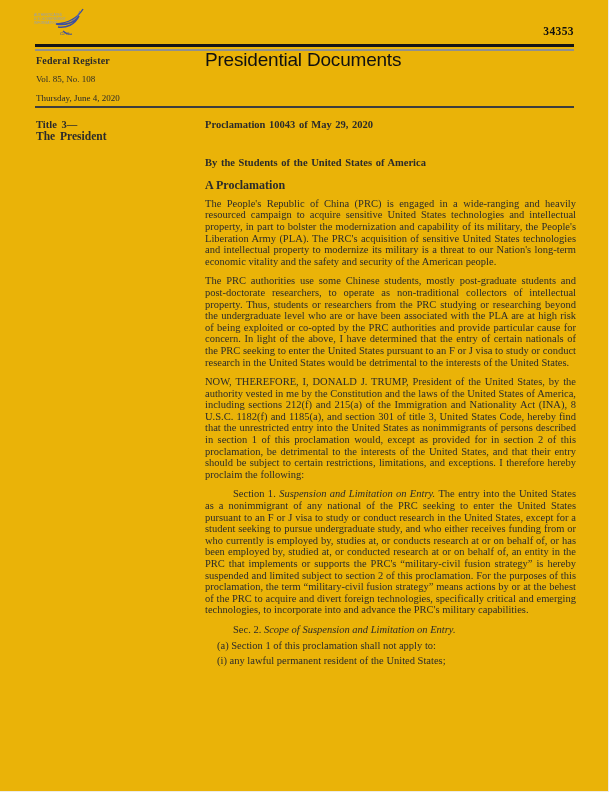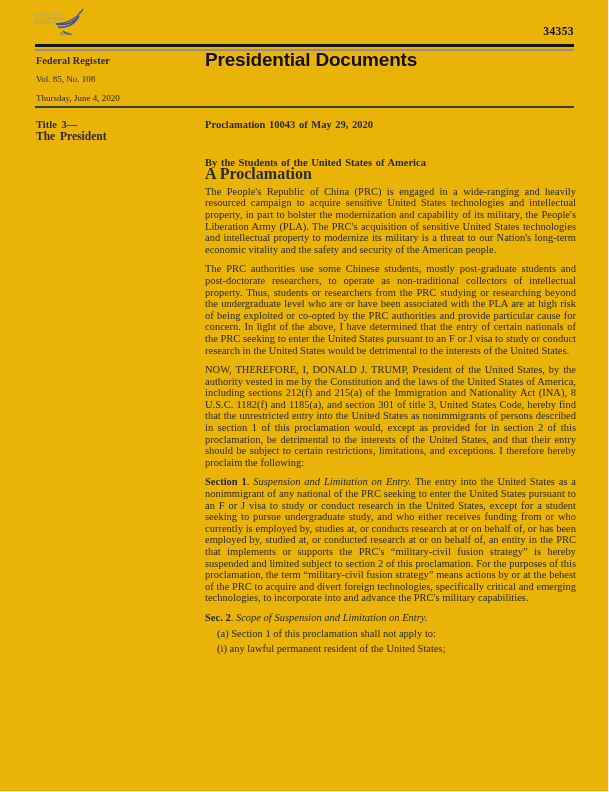--- a/index.html
+++ b/index.html
@@ -35,21 +35,21 @@
   
   .fr-block { position: absolute; left: 36px; top: 55px; font-size: 9px; color: #2b2b2b; }
   .fr-title { font-weight: bold; font-size: 10px; letter-spacing: 0.2px; }
   .fr-vol   { margin-top: 8px; }
   .fr-date  { margin-top: 9px; }
 
   
   .pd-heading {
     position: absolute; left: 205px; top: 49px;
     font-family: "Liberation Sans", sans-serif;
-    font-weight: bold; font-size: 19px; color: #111111;
+    font-weight: normal; font-size: 19px; color: #111111;
     letter-spacing: -0.2px;
   }
 
   
   .margin-title3    { position: absolute; left: 36px; top: 119px; font-weight: bold; font-size: 10.5px; word-spacing: 2px; }
   .margin-president { position: absolute; left: 36px; top: 130px; font-weight: bold; font-size: 11.5px; word-spacing: 2px; }
 
   
   .content {
     position: absolute; left: 205px; top: 119px; width: 371px;
@@ -57,24 +57,24 @@
     text-align: justify;
     color: #2b2b2b;
   }
   .proc-number { font-weight: bold; font-size: 10.5px; word-spacing: 1px; text-align: left; }
   .proc-title {
     margin-top: 13px;
     font-weight: bold; font-size: 12.5px; line-height: 15px;
     word-spacing: 2px;
   }
   .byline { margin-top: 26px; font-weight: bold; font-size: 10.5px; word-spacing: 1px; text-align: left; }
-  .proc-heading { font-weight: bold; font-size: 16px; text-align: left; }
+  .proc-heading { margin-top: 12px; font-weight: bold; font-size: 12px; text-align: left; }
   .content p.body-para { margin-top: 8px; }
   .content p.first-para { margin-top: 6px; }
-  .content .sec-label { font-weight: bold; }
+  .content .sec-label { font-weight: normal; margin-left: 28px; }
   .content .sec-title { font-style: italic; text-align: center; }
   .content p.clause { margin-top: 4px; padding-left: 12px; text-align: left; }
   .content p.sec2-para { margin-top: 8px; text-align: left; }
 </style>
 </head>
 <body>
 
 <div class="page">
 
   <svg class="gpo-logo" viewBox="0 0 52 38">

